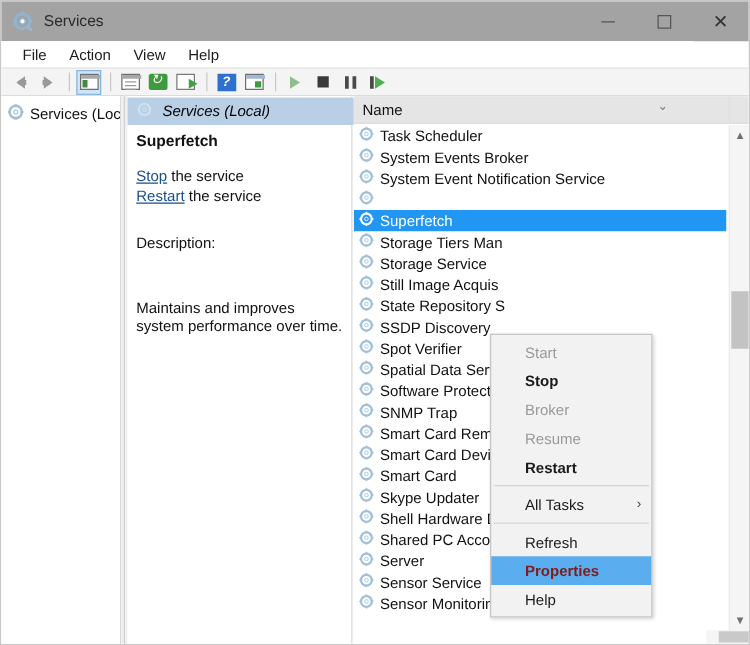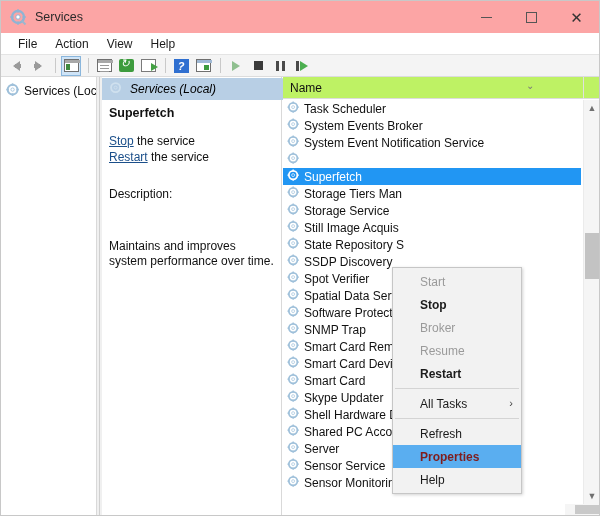--- a/index.html
+++ b/index.html
@@ -14,21 +14,21 @@
     position: relative;
     width: 600px; height: 516px;
     background: #ffffff;
     border: 1px solid #c8c8c8;
     overflow: hidden;
   }
 
   
   .titlebar {
     position: absolute; left: 0; top: 0; width: 598px; height: 32px;
-    background: #fca5a5;
+    background: #a3a3a3;
     display: flex; align-items: center;
   }
   .title-icon {
     margin-left: 9px; width: 17px; height: 17px;
     position: relative; flex: 0 0 auto;
   }
   .gear {
     display: block;
   }
   .title-text {
@@ -176,21 +176,21 @@
     font-size: 12px; color: #111; line-height: 15px; margin-top: 36px;
   }
 
   
   .listpane {
     position: absolute; left: 282px; top: 0; width: 316px; height: 438px;
     background: #ffffff;
   }
   .col-header {
     position: absolute; left: 0; top: 0; width: 316px; height: 22px;
-    background: #bef264; border-bottom: 1px solid #dcdcdc;
+    background: #e5e5e5; border-bottom: 1px solid #dcdcdc;
   }
   .col-header .ch-name {
     position: absolute; left: 7px; top: 4px; font-size: 12px; color: #111;
   }
   .sort-chevron {
     position: absolute; left: 243px; top: 5px;
     width: 11px; height: 7px; color: #7a7a7a; font-size: 10px; line-height: 7px;
   }
   .hdr-divider {
     position:absolute; left: 300px; top: 0; width:1px; height:22px; background:#e0e0e0;

